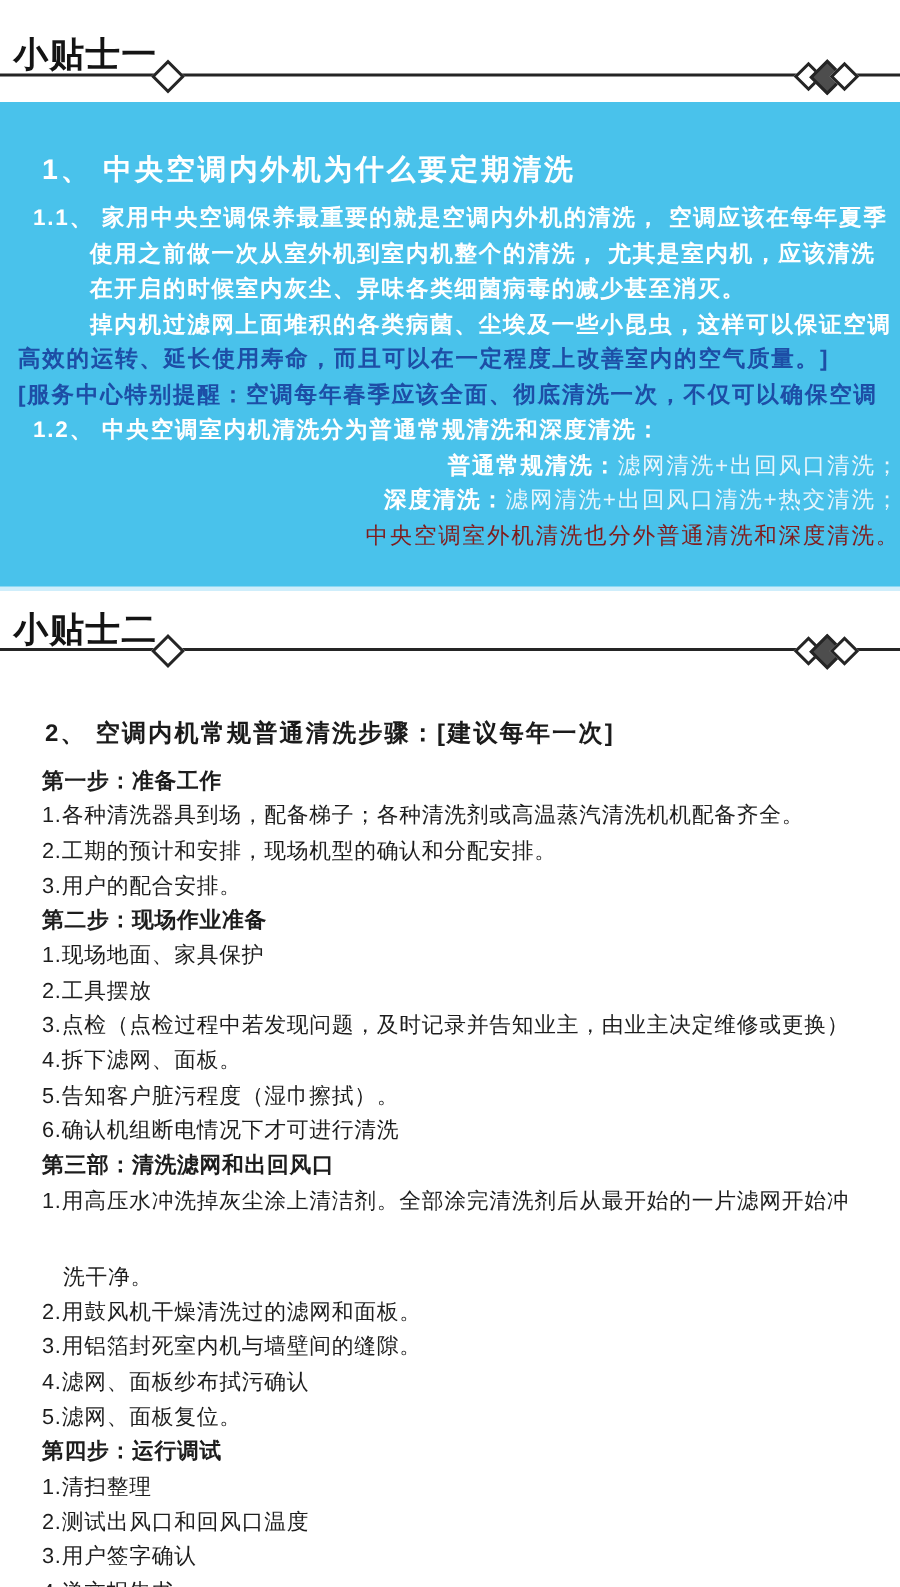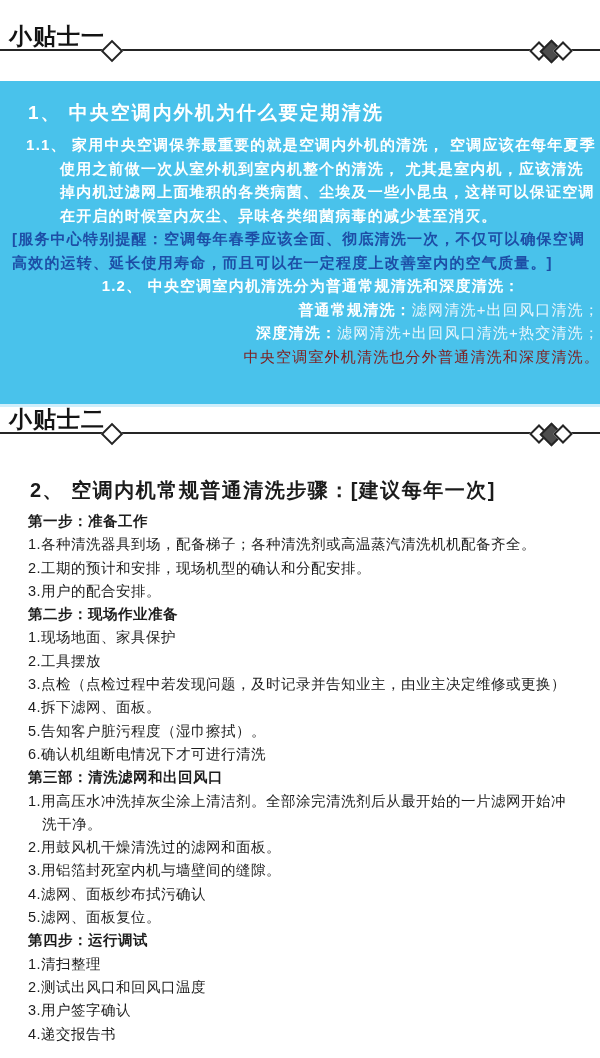--- a/index.html
+++ b/index.html
@@ -17,76 +17,76 @@
   }
   .header-line{position:absolute;left:0;bottom:0;width:600px;border-top:2px solid #252525;}
   .diamond{position:absolute;transform:rotate(45deg);background:#ffffff;border:2px solid #252525;box-sizing:border-box;}
   .d-single{width:16px;height:16px;left:104px;}
   .tip-header .d-single{bottom:-8px;}
   .d-w1{width:14px;height:14px;left:532px;bottom:-7px;}
   .d-dark{width:17px;height:17px;left:543px;bottom:-8.5px;background:#4d4d4d;border-color:#252525;}
   .d-w2{width:14px;height:14px;left:556px;bottom:-7px;}
   
   .panel{
-    position:absolute;top:81px;left:0;width:600px;height:326px;box-sizing:border-box;
-    background:#49c2eb;padding-top:18px;
+    position:absolute;top:68px;left:0;width:600px;height:326px;box-sizing:border-box;
+    background:#49c2eb;padding-top:32px;
     border-bottom:3px solid #cfeefb;
   }
   .panel-heading{
     padding-left:28px;font-size:19px;line-height:27px;margin-bottom:7px;
     font-weight:700;color:#ffffff;letter-spacing:2px;
   }
   .panel .line{
     font-size:15px;line-height:23.5px;letter-spacing:1.2px;
     font-weight:700;color:#ffffff;white-space:nowrap;
   }
-  .panel .line.num{padding-left:22px;text-align:center;}
+  .panel .line.num{padding-left:22px;}
   .panel .line.cont{padding-left:60px;}
   .panel .line.note{padding-left:12px;color:#1d4ea6;}
   .panel .line.sub{padding-left:57px;text-align:right;}
   .panel .line .lbl{font-weight:700;color:#ffffff;}
   .panel .line .val{font-weight:400;color:#e9f6fd;}
   .panel .line.valline{font-weight:400;color:#7f1d1d;}
   
   .steps-wrap{position:absolute;top:447px;left:0;width:600px;}
   .steps-heading{
-    margin-top:29px;padding-left:30px;font-size:20px;line-height:28px;
+    margin-top:29px;padding-left:30px;font-size:16px;line-height:28px;
     font-weight:700;color:#1b1b1b;letter-spacing:1.5px;
   }
   .steps{margin-top:6px;}
   .steps .line{
     font-size:14.5px;line-height:23.3px;letter-spacing:0.5px;
     color:#1d1d1d;padding-left:28px;white-space:nowrap;font-weight:400;
   }
   .steps .line.step{font-weight:700;}
-  .steps .line.wrap{padding-left:42px;}
+  .steps .line.wrap{padding-left:42px;margin-top:28px;}
 </style>
 </head>
 <body>
 
 <div id="page">
 
   <div class="tip-header h1">
     <span class="tip-title">小贴士一</span>
     <div class="header-line"></div>
     <span class="diamond d-single"></span>
     <span class="diamond d-w1"></span>
     <span class="diamond d-dark"></span>
     <span class="diamond d-w2"></span>
   </div>
 
   <div class="panel">
     <div class="panel-heading">1、 中央空调内外机为什么要定期清洗</div>
     <div>
         <div class="line num">1.1、 家用中央空调保养最重要的就是空调内外机的清洗， 空调应该在每年夏季</div>
         <div class="line cont">使用之前做一次从室外机到室内机整个的清洗， 尤其是室内机，应该清洗</div>
+        <div class="line cont">在开启的时候室内灰尘、异味各类细菌病毒的减少甚至消灭。</div>
         <div class="line cont">掉内机过滤网上面堆积的各类病菌、尘埃及一些小昆虫，这样可以保证空调</div>
-        <div class="line cont">在开启的时候室内灰尘、异味各类细菌病毒的减少甚至消灭。</div>
+        <div class="line note">高效的运转、延长使用寿命，而且可以在一定程度上改善室内的空气质量。]</div>
         <div class="line note">[服务中心特别提醒：空调每年春季应该全面、彻底清洗一次，不仅可以确保空调</div>
-        <div class="line note">高效的运转、延长使用寿命，而且可以在一定程度上改善室内的空气质量。]</div>
         <div class="line num">1.2、 中央空调室内机清洗分为普通常规清洗和深度清洗：</div>
         <div class="line sub"><span class="lbl">普通常规清洗：</span><span class="val">滤网清洗+出回风口清洗；</span></div>
         <div class="line sub"><span class="lbl">深度清洗：</span><span class="val">滤网清洗+出回风口清洗+热交清洗；</span></div>
         <div class="line sub valline">中央空调室外机清洗也分外普通清洗和深度清洗。</div>
       </div>
   </div>
 
   <div class="tip-header h2">
     <span class="tip-title">小贴士二</span>
     <div class="header-line"></div>

